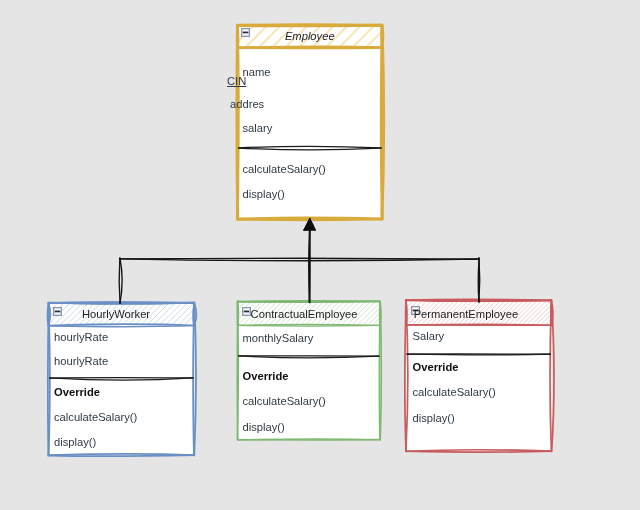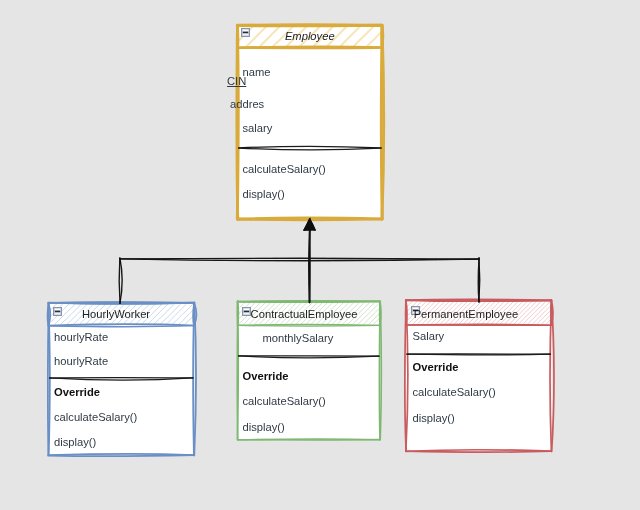--- a/index.html
+++ b/index.html
@@ -257,21 +257,21 @@
     <div class="cls">
       <span class="cicon" style="left: 242px; top: 306.5px; width: 9px; height: 9px;">
           <svg viewBox="0 0 9 9" width="9" height="9">
             <rect x="0.5" y="0.5" width="8" height="8" fill="#c9d1de" stroke="#8796ae" stroke-width="1"></rect>
             <rect x="1.8" y="1.7" width="5.4" height="1.9" fill="#ffffff"></rect>
             <rect x="1.8" y="3.6" width="5.4" height="1.9" fill="#2c2c2c"></rect>
             <rect x="1.8" y="5.5" width="5.4" height="1.7" fill="#f2f4f7"></rect>
           </svg>
         </span>
       <span class="ctitle" style="left: 237.6px; top: 306.8px; width: 133px;">ContractualEmployee</span>
-      <span class="crow" style="left: 242.5px; top: 330.5px; margin-left: 20px;">monthlySalary</span>
+      <span class="crow" style="left: 242.5px; top: 330.5px;">monthlySalary</span>
       <span class="crow bold" style="left: 242.5px; top: 368.5px;">Override</span>
       <span class="crow" style="left: 242.5px; top: 393.5px;">calculateSalary()</span>
       <span class="crow" style="left: 242.5px; top: 419.5px;">display()</span>
     </div>
     <div class="cls">
       <span class="cicon" style="left: 411px; top: 306px; width: 9px; height: 9px;">
           <svg viewBox="0 0 9 9" width="9" height="9">
             <rect x="0.5" y="0.5" width="8" height="8" fill="#c9d1de" stroke="#8796ae" stroke-width="1"></rect>
             <rect x="1.8" y="1.7" width="5.4" height="1.9" fill="#ffffff"></rect>
             <rect x="1.8" y="3.6" width="5.4" height="1.9" fill="#2c2c2c"></rect>

